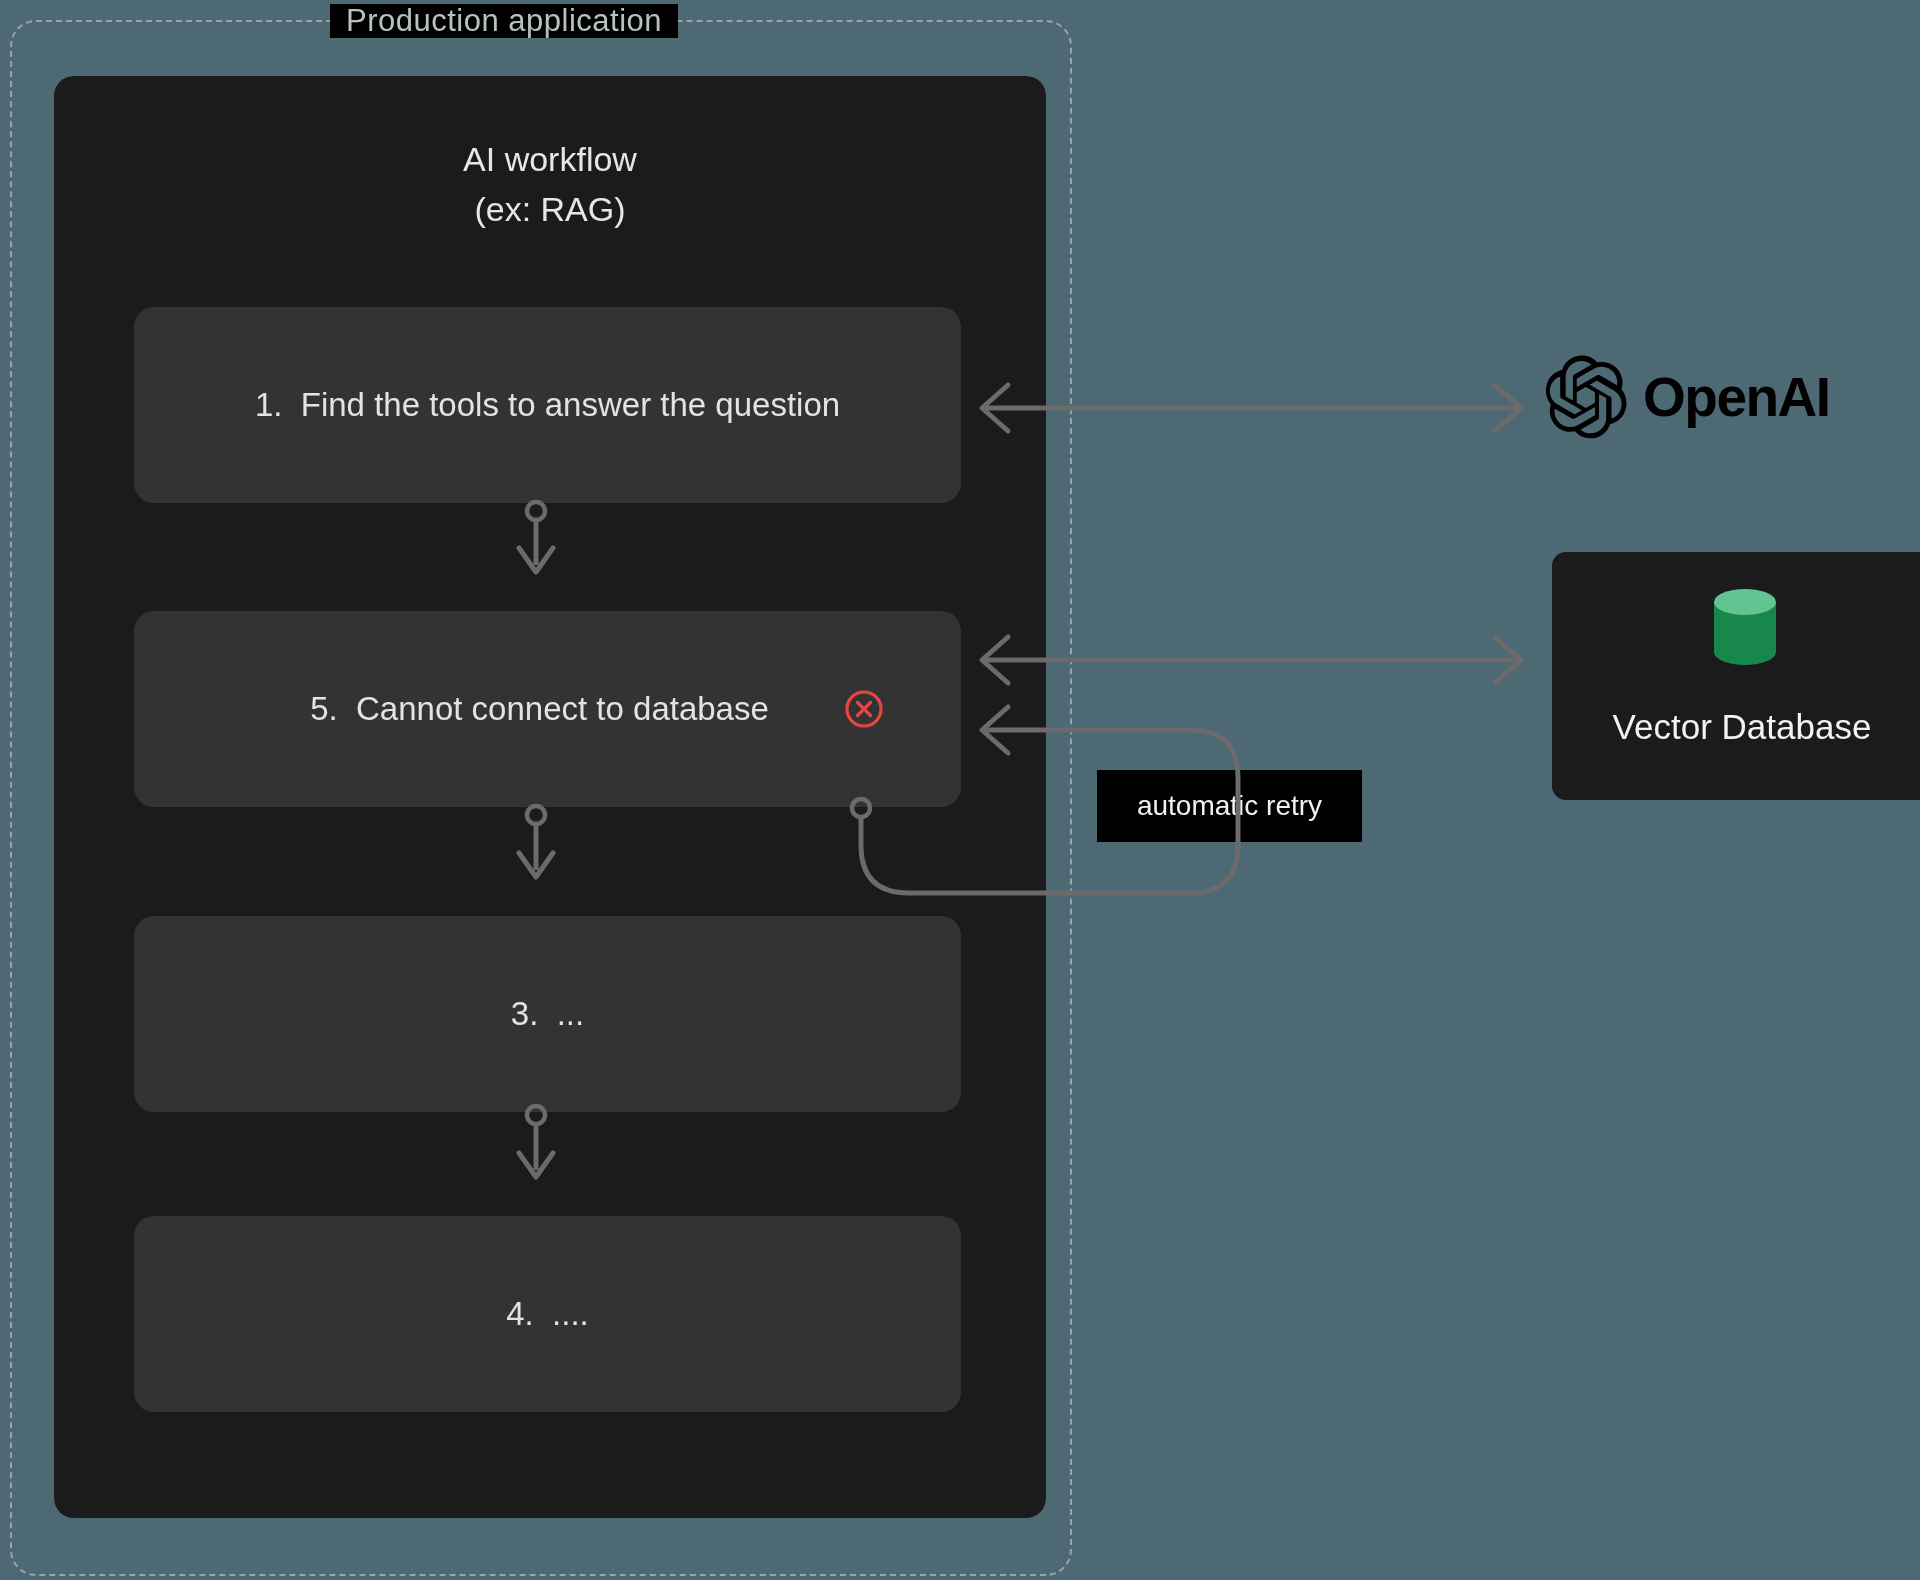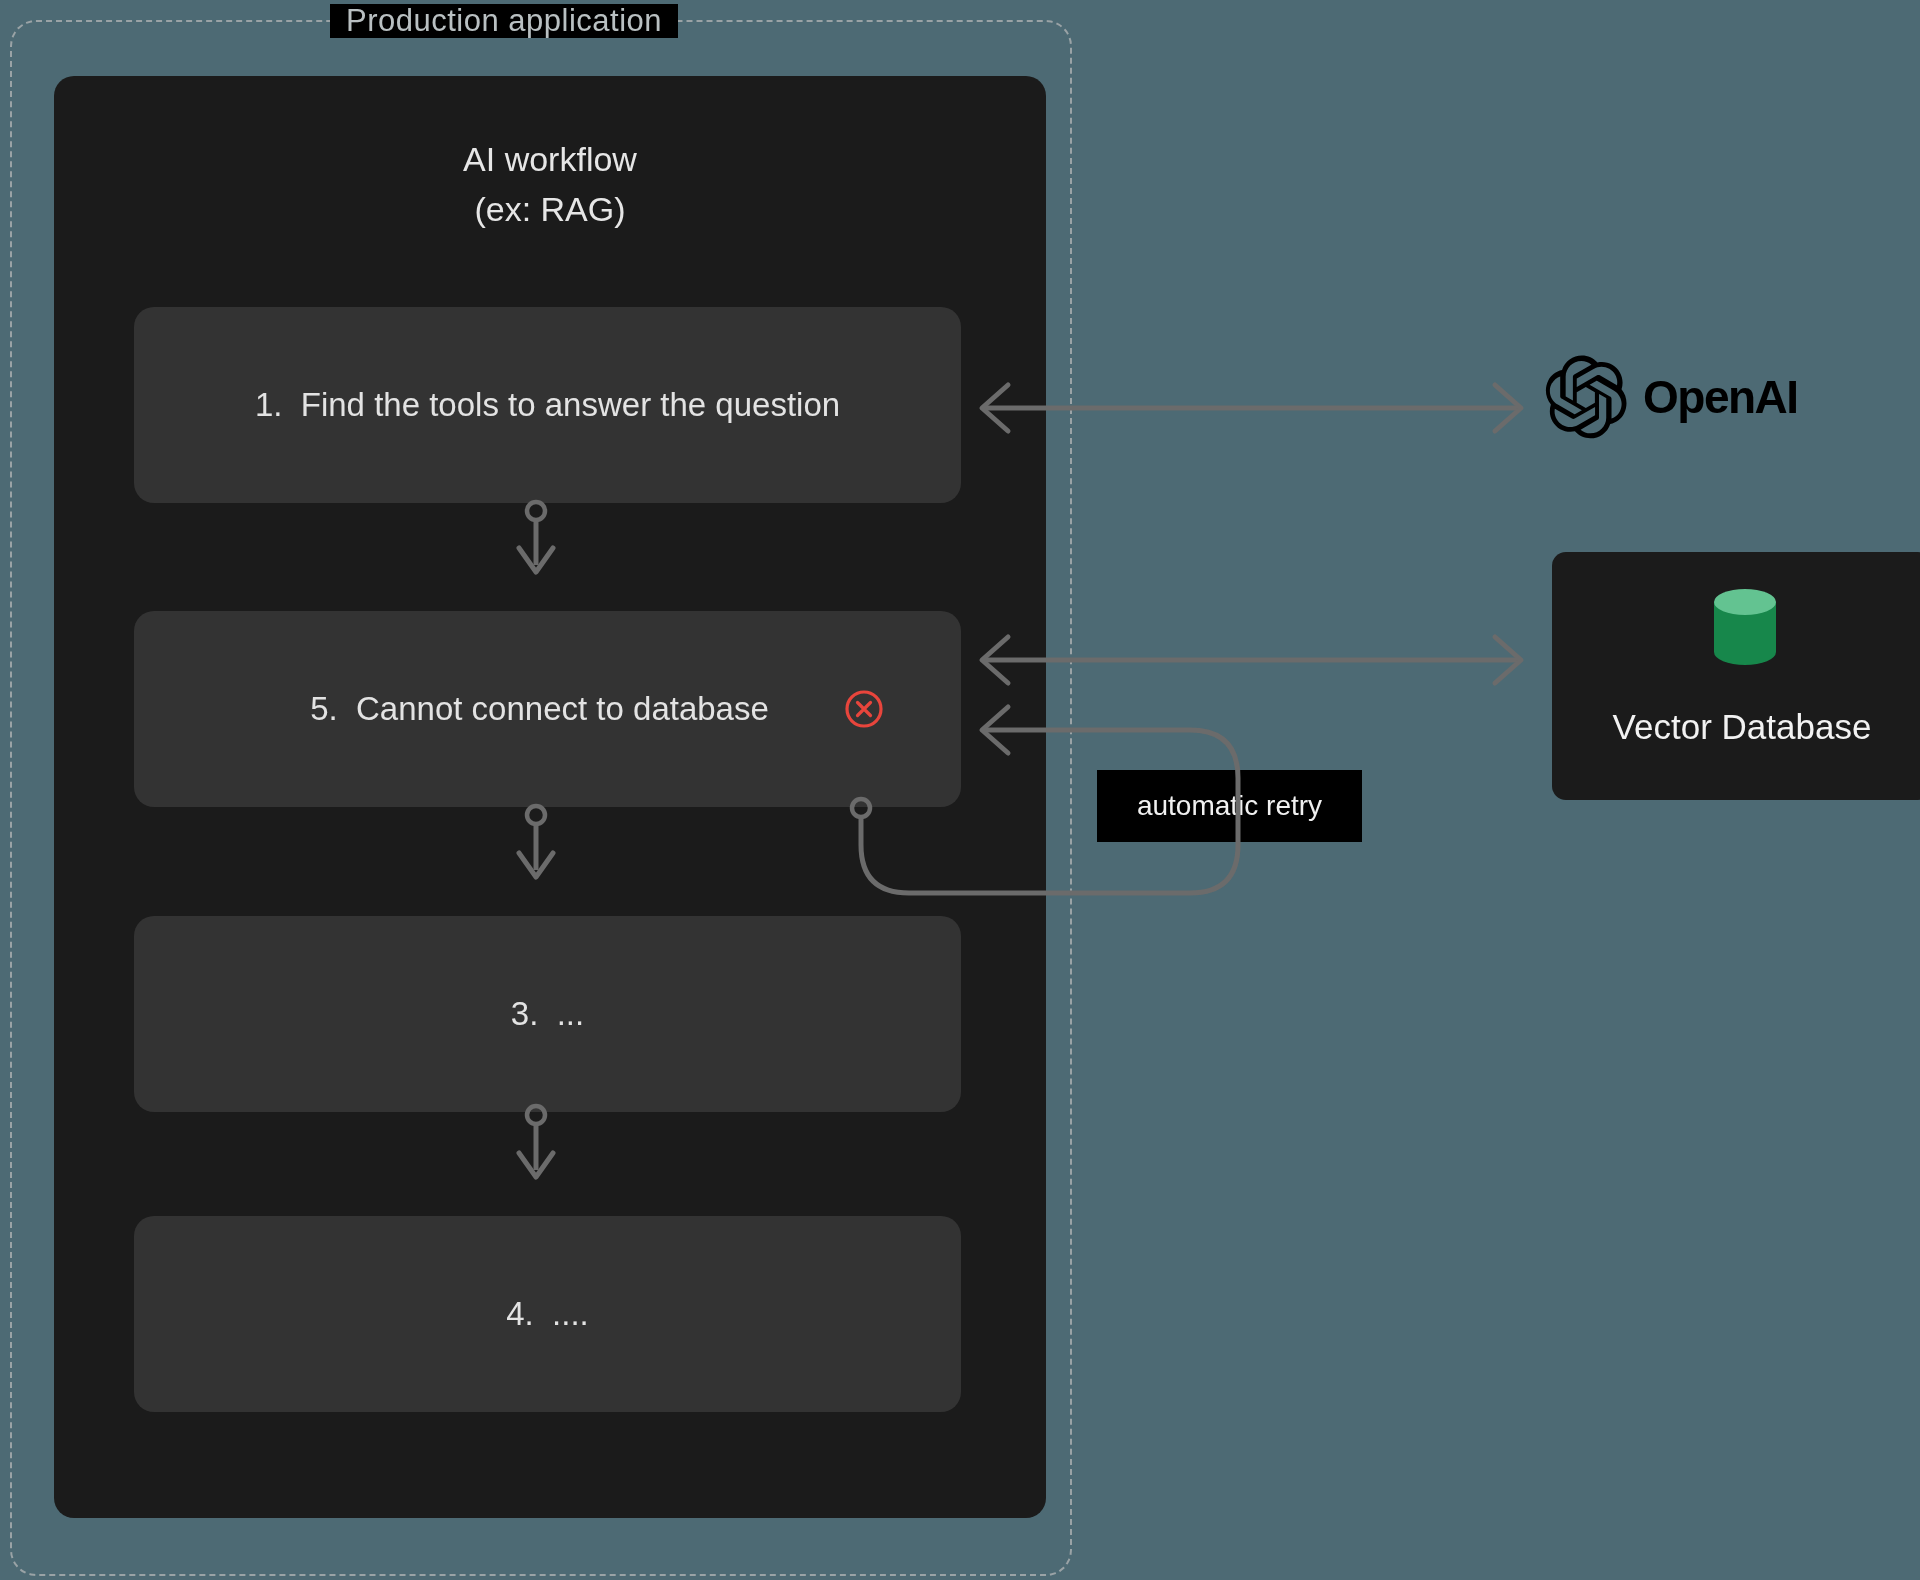--- a/index.html
+++ b/index.html
@@ -102,21 +102,21 @@
     left: 1545px;
     top: 355px;
     width: 355px;
     height: 84px;
     display: flex;
     align-items: center;
     gap: 14px;
   }
   .openai-word {
     color: #000000;
-    font-size: 46px;
+    font-size: 55px;
     font-weight: 700;
     letter-spacing: -1.5px;
     line-height: 66px;
   }
 
   
   .vdb-card {
     position: absolute;
     left: 1552px;
     top: 552px;

